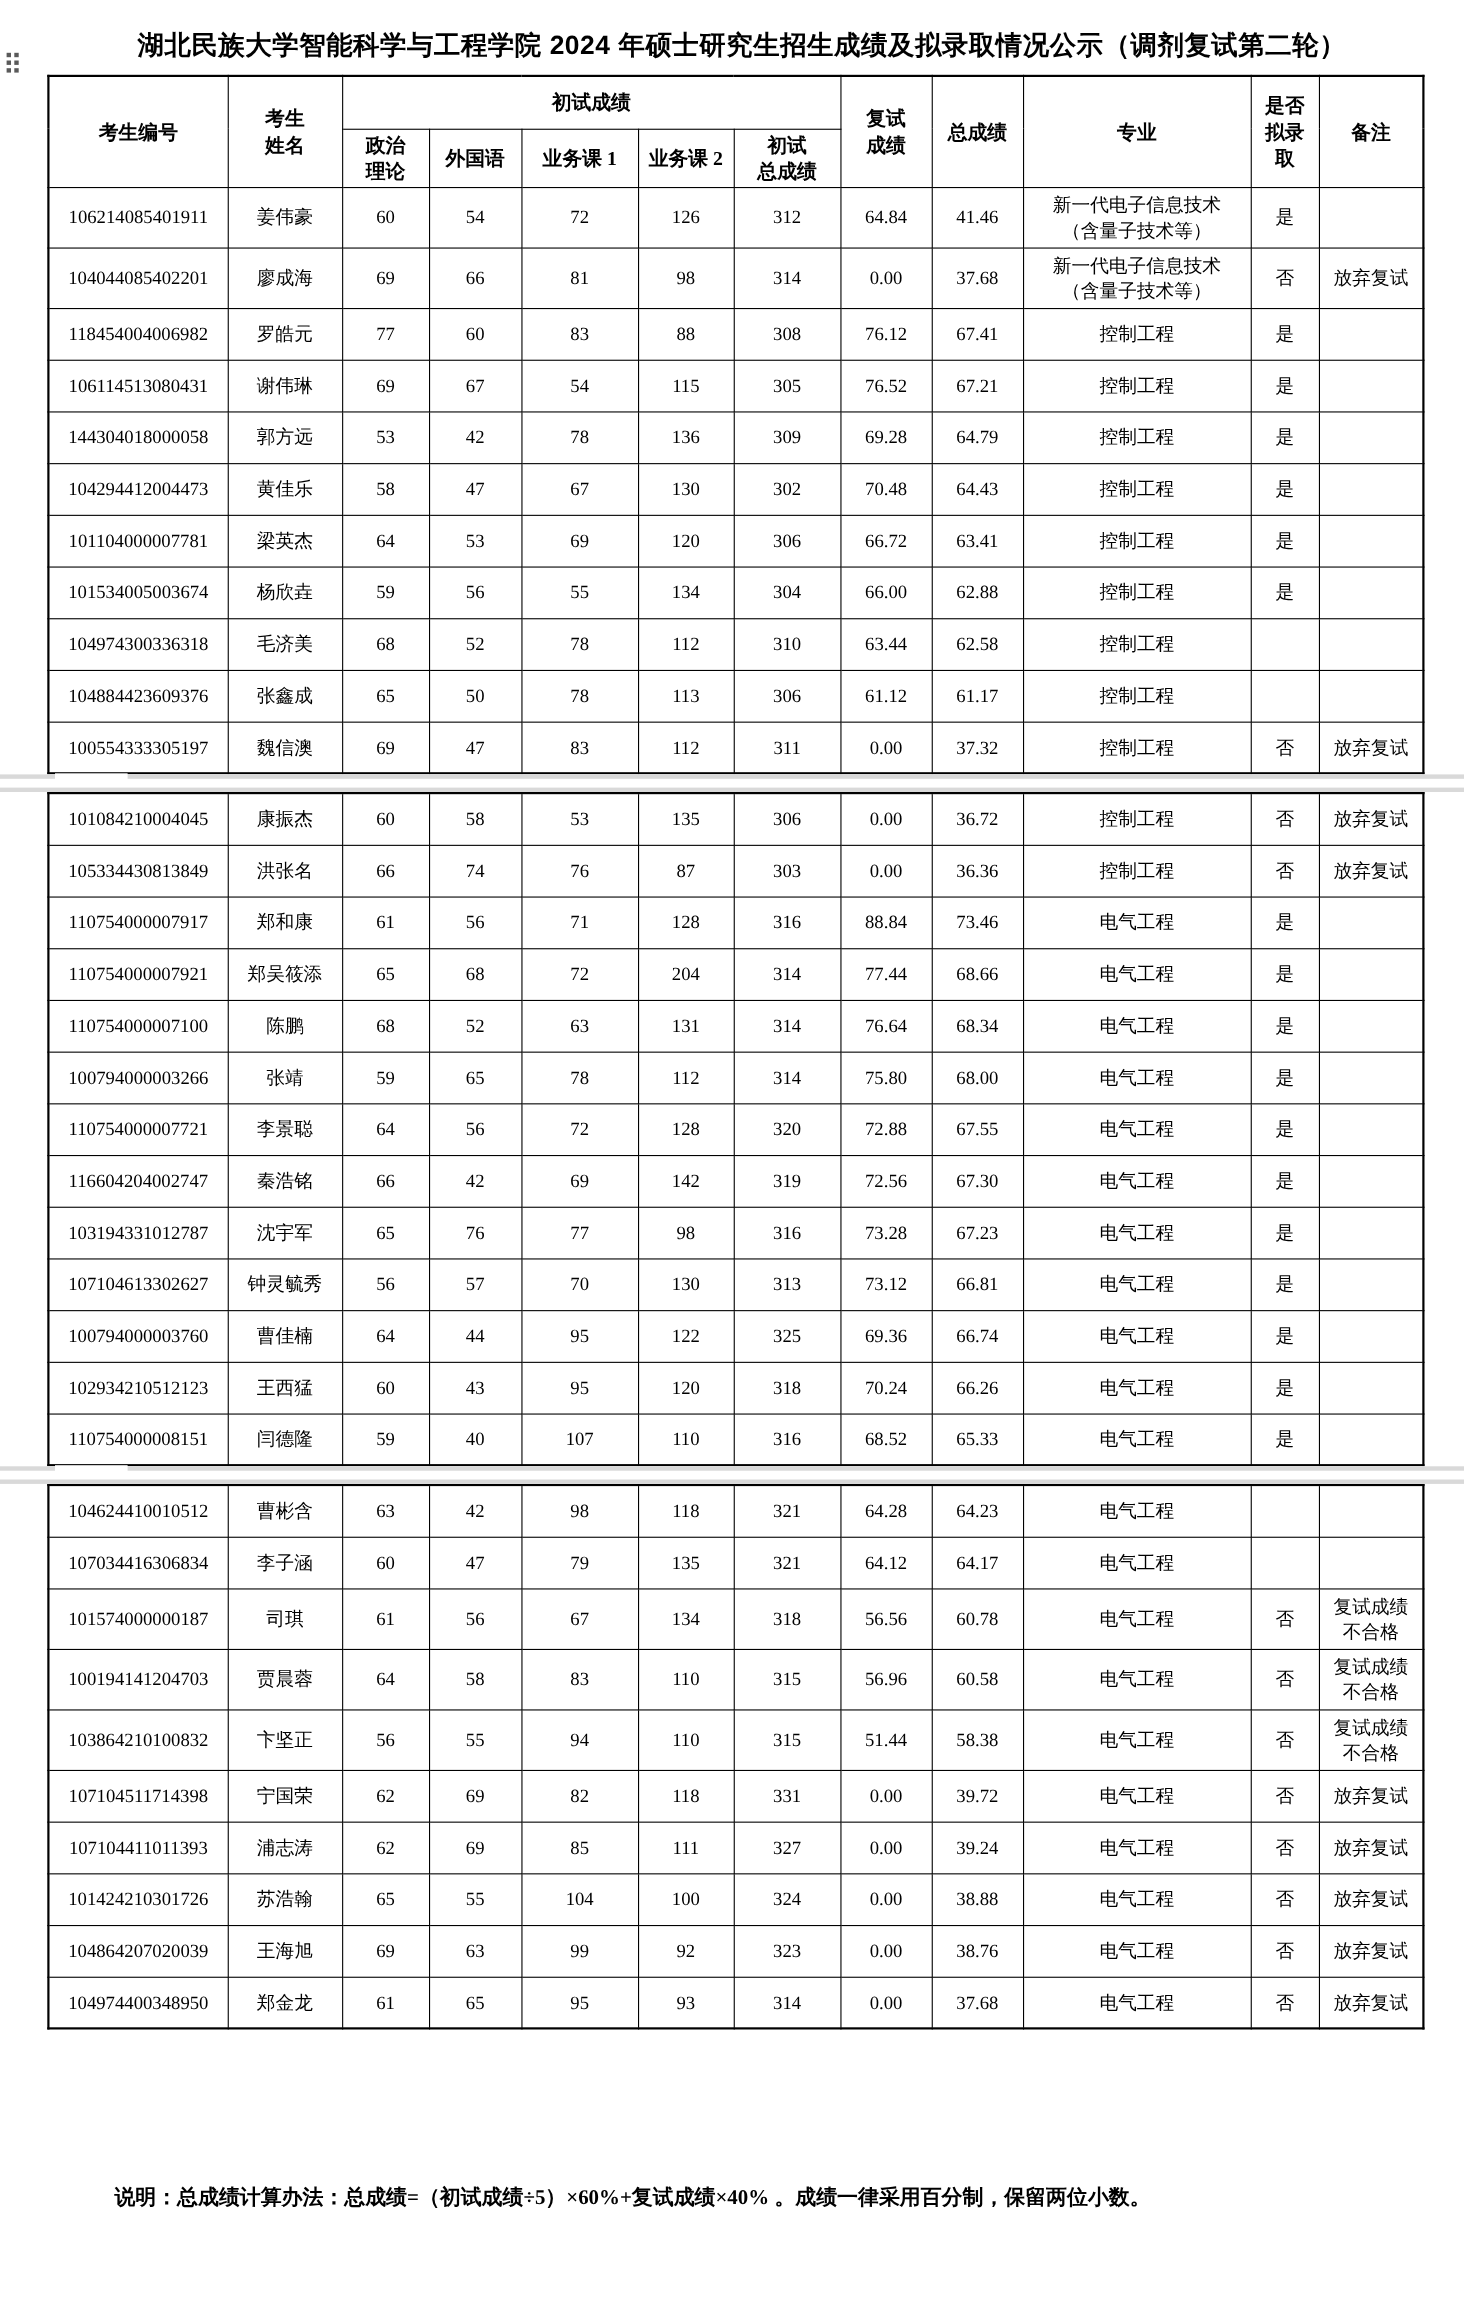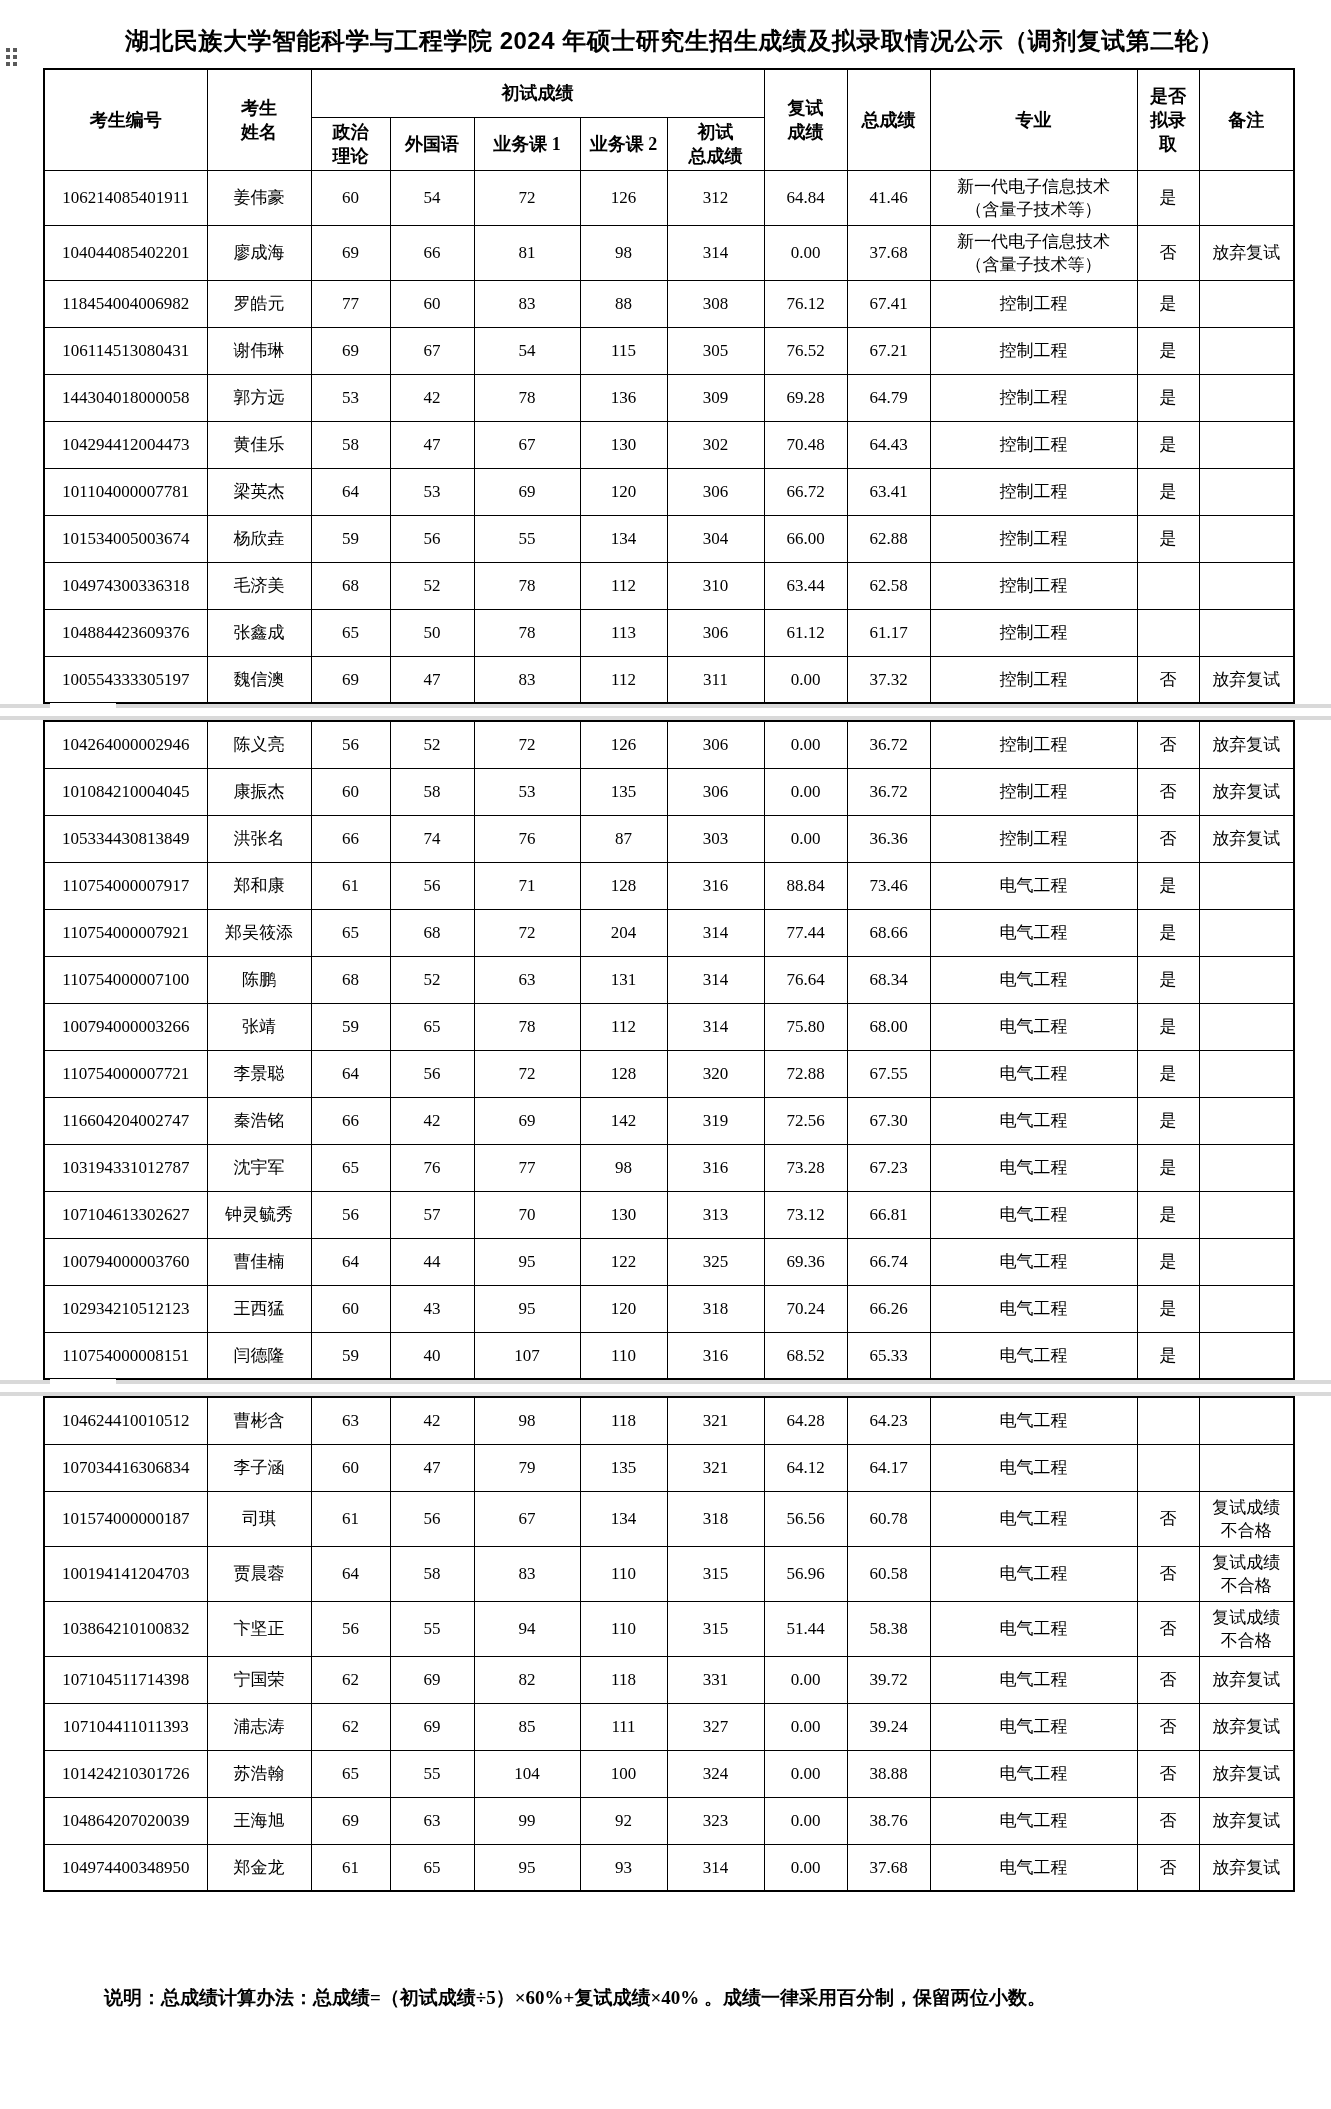--- a/index.html
+++ b/index.html
@@ -272,34 +272,20 @@
           <col style="width:87px">
         <col style="width:97px">
           <col style="width:83px">
           <col style="width:83px">
         <col style="width:207px">
           <col style="width:62px">
           <col style="width:95px">
       </colgroup>
       <tbody>
           <tr>
-            <td>104264000002946</td>
-            <td>陈义亮</td>
-            <td>56</td>
-            <td>52</td>
-            <td>72</td>
-            <td>126</td>
-            <td>306</td>
-            <td>0.00</td>
-            <td>36.72</td>
-            <td>控制工程</td>
-            <td>否</td>
-            <td>放弃复试</td>
-          </tr>
-          <tr>
             <td>101084210004045</td>
             <td>康振杰</td>
             <td>60</td>
             <td>58</td>
             <td>53</td>
             <td>135</td>
             <td>306</td>
             <td>0.00</td>
             <td>36.72</td>
             <td>控制工程</td>

